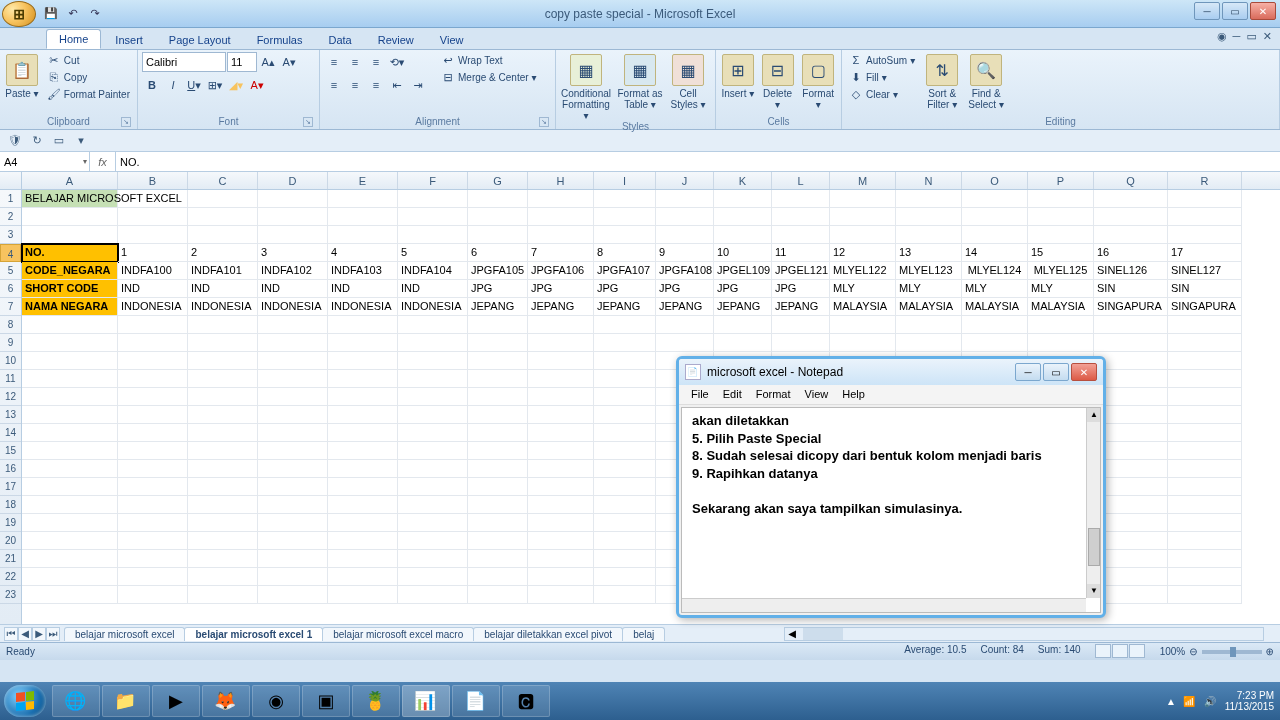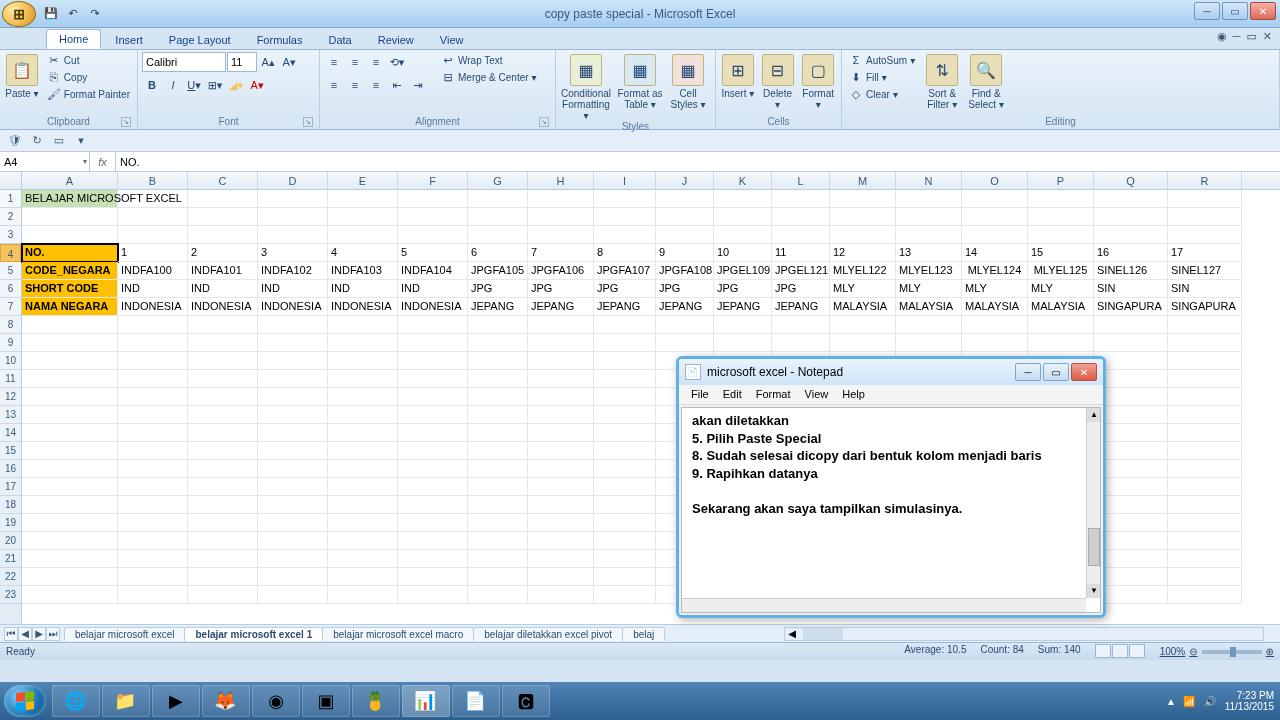--- a/index.html
+++ b/index.html
@@ -65,21 +65,21 @@
 .tabnav { display: flex; gap: 0; margin: 0 4px; }
 .tabnav span { width: 14px; text-align:center; color:#3b5a7a; border:1px solid #b7cde2; background:#f2f7fc; height:14px; line-height:12px; }
 .stab { padding: 1px 10px; background: #f2f7fc; border: 1px solid #b7cde2; border-bottom:none; border-top-left-radius:3px;border-top-right-radius:3px; margin-right:-1px; color:#2a4b73; }
 .stab.active { background: #fff; font-weight: bold; }
 .hscroll { position:absolute; right:16px; width:480px; height:14px; background:#e4eef8; border:1px solid #b7cde2; display:flex; }
 .hscroll .thumb { width:40px; background:#cdddec; margin-left:4px; }
 
 
 .statusbar { height: 18px; background: linear-gradient(#dbe9f6,#c6d9ec); border-top: 1px solid #9cb8d4; display: flex; align-items: center; font-size: 10px; color:#2a4b73; padding: 0 6px; justify-content: space-between; }
 .statusbar .agg { display:flex; gap:14px; }
-.zoom { display:flex; align-items:center; gap:4px;text-decoration:underline; }
+.zoom { display:flex; align-items:center; gap:4px; }
 .viewbtns span { width:16px;height:14px;border:1px solid #9fb8d2;display:inline-block;background:#eaf3fb;margin-right:1px; }
 
 
 .notepad { position: absolute; left: 676px; top: 356px; width: 430px; height: 262px; background: #f0f0f0; border: 3px solid #62b0e8; border-radius: 6px; box-shadow: 2px 2px 8px rgba(0,0,0,.3); display:flex; flex-direction:column; }
 .np-title { height: 26px; background: linear-gradient(#eaf3fb,#cde4f7); display:flex; align-items:center; padding: 0 6px; font-size:12px; border-top-left-radius:3px; border-top-right-radius:3px; }
 .np-title .ic { width:16px;height:16px;background:#fff;border:1px solid #aac;margin-right:6px;display:flex;align-items:center;justify-content:center;font-size:9px;color:#36c; }
 .np-wc { position:absolute; right:6px; top:4px; display:flex; gap:2px; }
 .np-wc .b { width:26px;height:18px;border:1px solid #7ba7ce;background:linear-gradient(#eaf3fb,#c4dcf0);border-radius:2px;display:flex;align-items:center;justify-content:center;font-size:10px; }
 .np-wc .b.cl { background: linear-gradient(#f2a196,#dc5a46); color:#fff; border-color:#b74f3f; }
 .np-menu { height: 20px; background: #f4f4f4; display:flex; gap:2px; padding: 2px 6px; font-size:11px; border-bottom:1px solid #ddd; }

